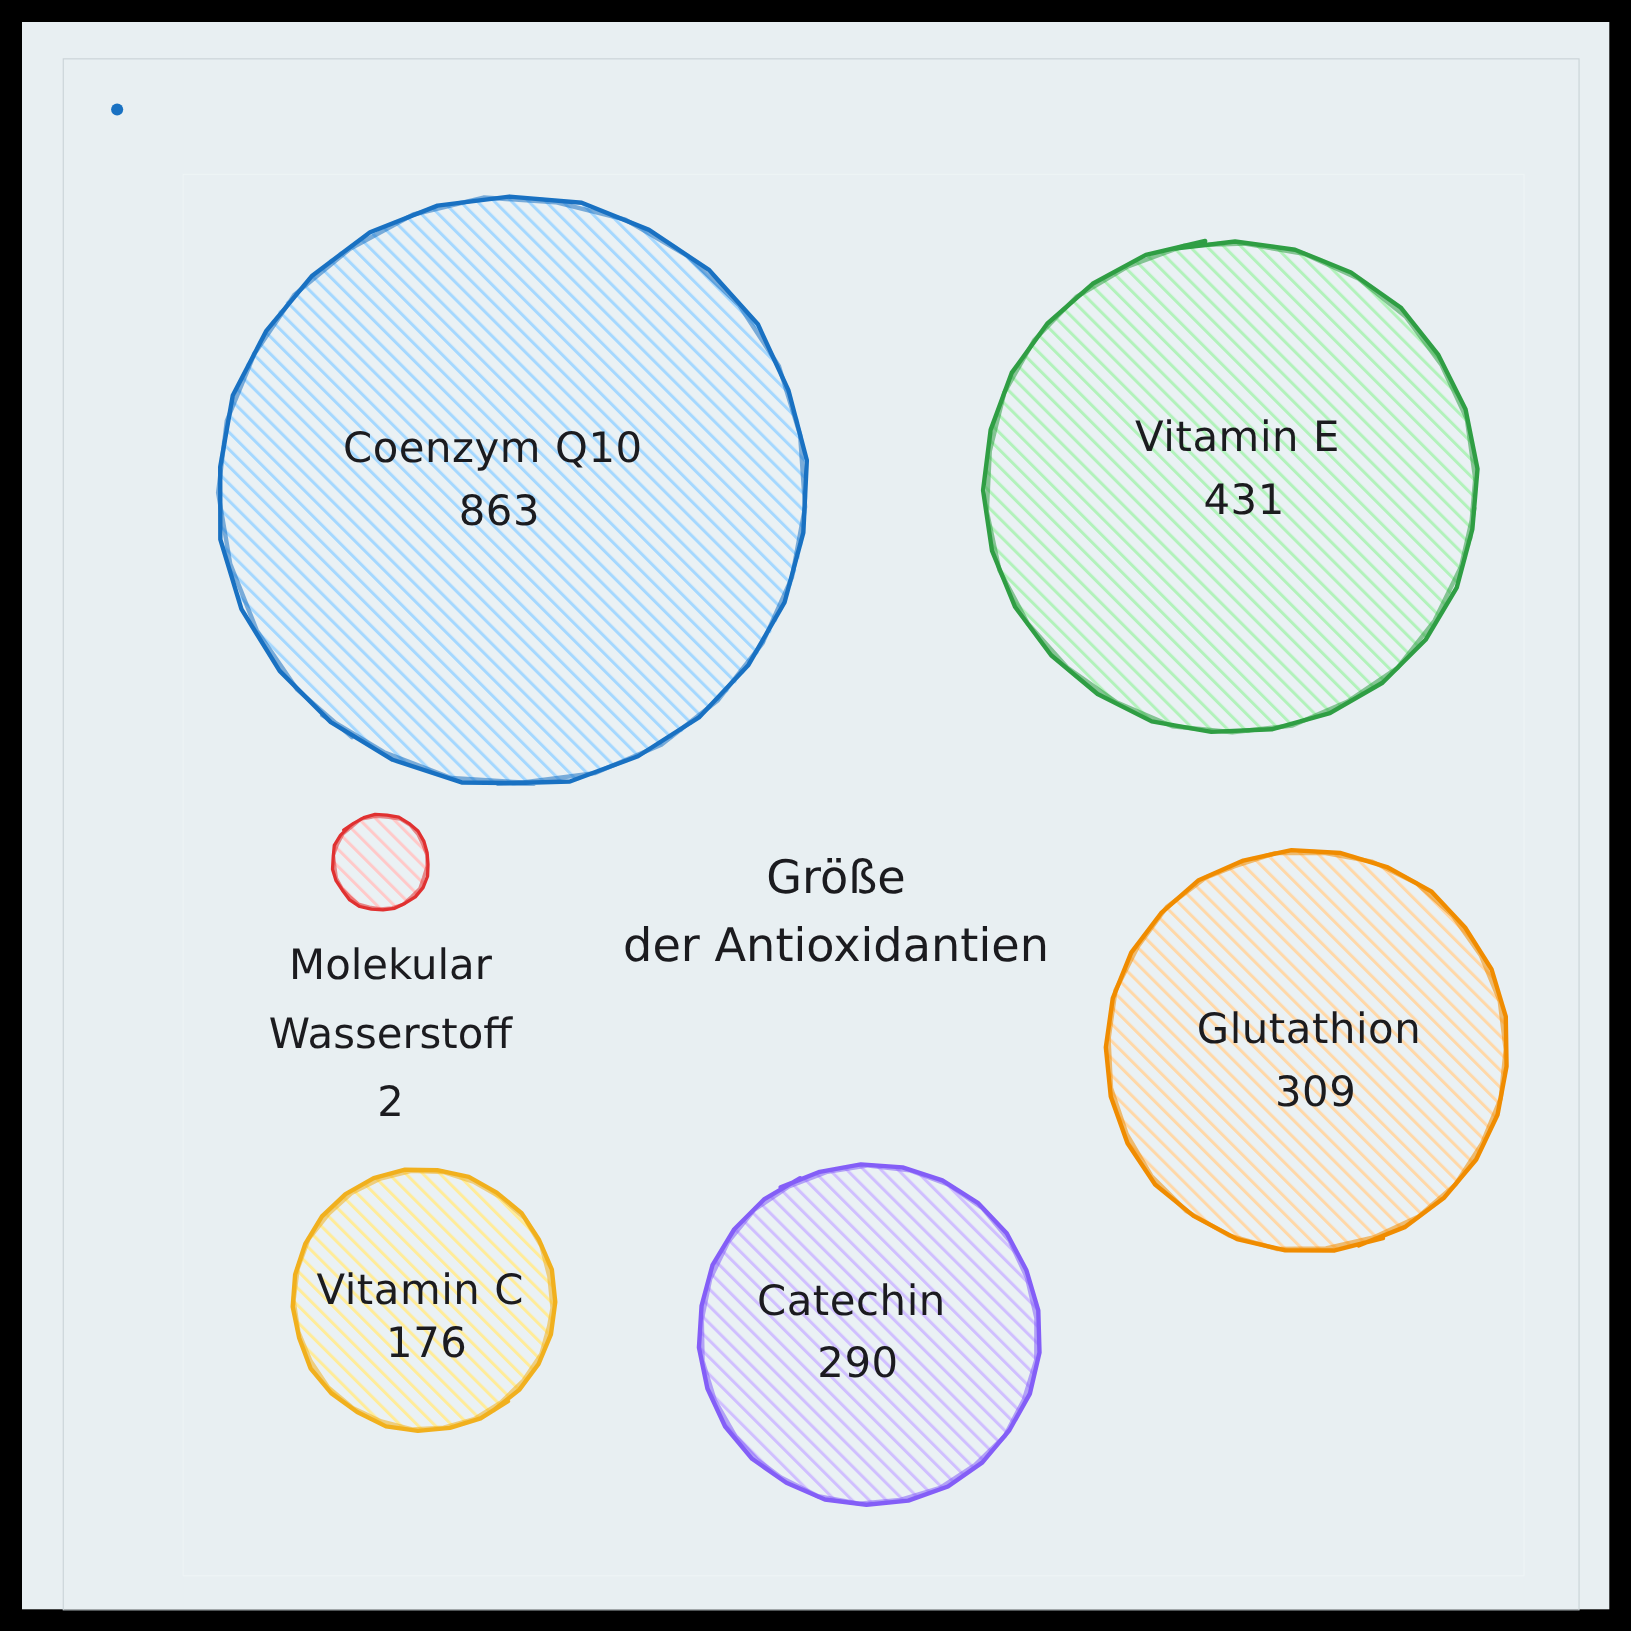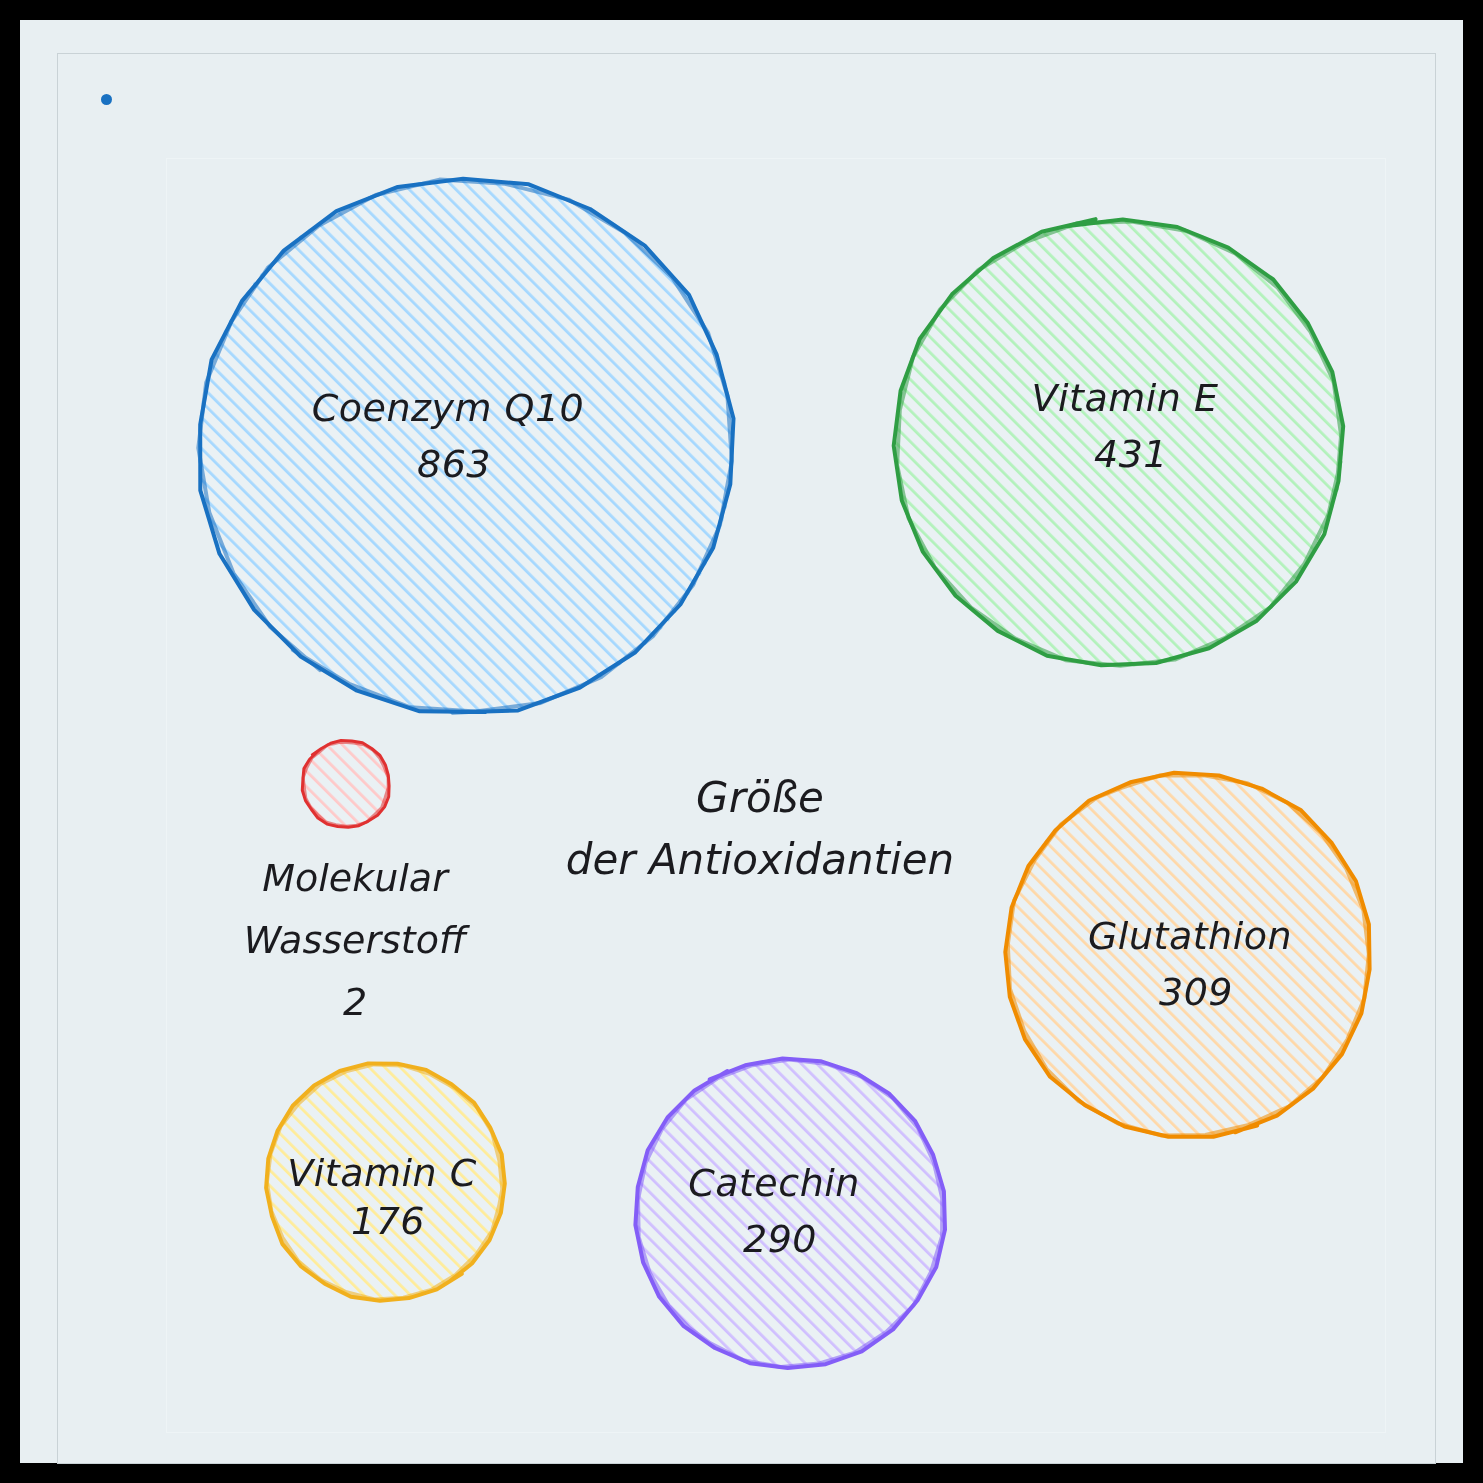--- a/index.html
+++ b/index.html
@@ -14,21 +14,20 @@
     font-family: "DejaVu Sans", sans-serif;
     overflow: hidden;
   }
 
   #canvas-root {
     position: relative;
     width: 1483px;
     height: 1483px;
     background: #000000;
     box-sizing: border-box;
-    font-style: italic;
   }
 
   
   .board {
     position: absolute;
     left: 20px;
     top: 20px;
     width: 1443px;
     height: 1443px;
     background: #e8eff2;

